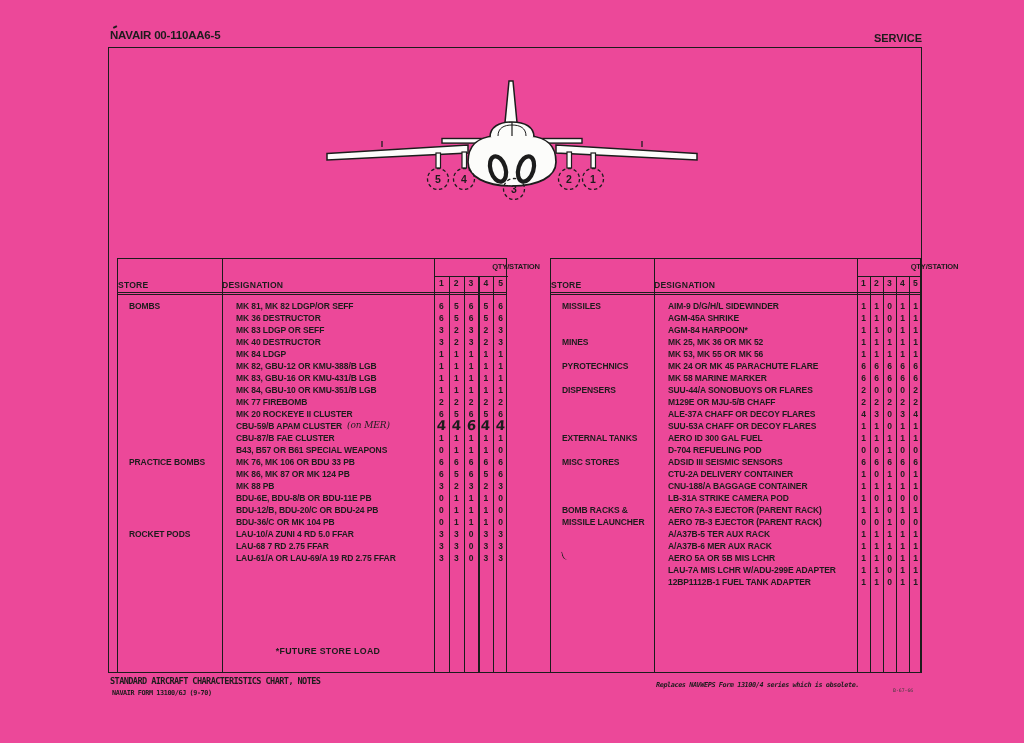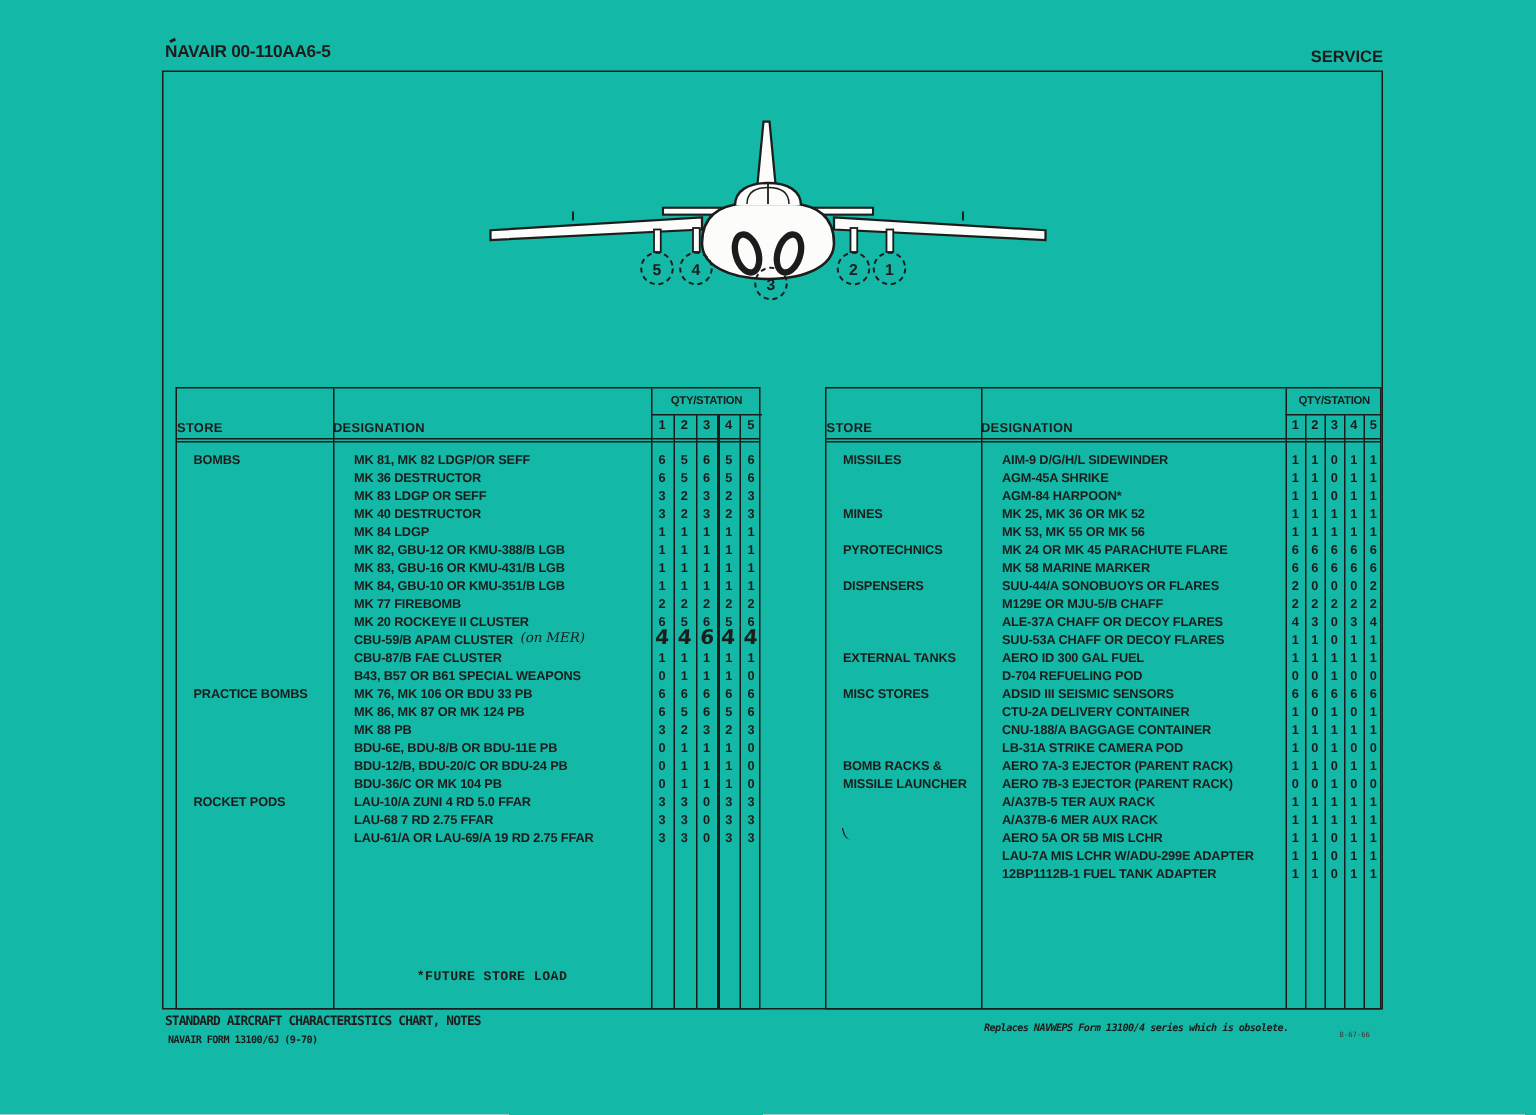--- a/index.html
+++ b/index.html
@@ -1,17 +1,17 @@
 <!DOCTYPE html>
 <html><head>
 <meta charset="utf-8">
 <style>
   html,body{margin:0;padding:0;background:#e8e8e6;}
   .page{
-    position:relative;width:1024px;height:743px;background:#14b8a6;
+    position:relative;width:1024px;height:743px;background:#ec4899;
     font-family:"Liberation Sans",sans-serif;color:#1c1c1c;overflow:hidden;
   }
   
   .doc-number{position:absolute;left:110px;top:29px;font-size:11.5px;font-weight:700;letter-spacing:-0.2px;}
   .service-label{position:absolute;right:102px;top:32px;font-size:11px;font-weight:700;text-align:right;}
   .n-mark{position:absolute;left:113px;top:26px;width:4px;height:1.6px;background:#1c1c1c;transform:rotate(-25deg);}
   
   .frame{position:absolute;left:108px;top:47px;width:814px;height:626px;
     border:1.6px solid #1c1c1c;box-sizing:border-box;}
   .page-title{position:absolute;left:108px;top:56px;width:814px;text-align:center;
@@ -23,38 +23,38 @@
   .stores-table{position:absolute;top:258px;border:1.4px solid #1c1c1c;box-sizing:border-box;background:transparent;}
   .left-table{left:117px;width:390px;height:415px;}
   .right-table{left:550px;width:371px;height:415px;}
   .vline{position:absolute;width:1.3px;background:#1c1c1c;top:0;bottom:0;}
   .vline.qtyline{top:17px;}
   .hline-qty{position:absolute;top:17px;height:1.3px;background:#1c1c1c;}
   .head-rule{position:absolute;top:32.6px;left:0;right:0;height:3.4px;
     border-top:1.3px solid #1c1c1c;border-bottom:1.3px solid #1c1c1c;box-sizing:border-box;}
   .thead{position:absolute;top:0;left:0;right:0;height:36px;}
   .hdr-cell{position:absolute;bottom:5px;font-size:8.6px;font-weight:700;letter-spacing:0.2px;}
-  .hdr-qty{position:absolute;top:3px;text-align:center;font-size:7.6px;font-weight:700;letter-spacing:-0.2px;}
+  .hdr-qty{position:absolute;top:3px;text-align:center;font-size:7.6px;font-weight:700;letter-spacing:-0.2px;padding-left:45px;}
   .hdr-stations{position:absolute;top:19px;display:flex;}
   .hdr-stations span{display:block;text-align:center;font-size:8.6px;font-weight:700;}
   .left-table .hdr-stations span{width:14.8px;}
   .right-table .hdr-stations span{width:13px;}
   .tbody{position:absolute;top:37px;left:0;right:0;bottom:0;padding-top:4px;}
   .tsection + .tsection{margin-top:0;}
   .trow{display:grid;height:12px;line-height:12px;font-size:8.5px;font-weight:700;letter-spacing:-0.1px;}
   .left-table .trow{grid-template-columns:104px 212px repeat(5,14.8px);}
   .right-table .trow{grid-template-columns:103px 203px repeat(5,13px);}
   .c{overflow:visible;white-space:nowrap;}
   .c.store{padding-left:11px;white-space:pre-line;}
   .c.desig{padding-left:14px;}
   .c.qty{text-align:center;}
   .c.qty.hand{font-size:13.5px;font-weight:900;line-height:11px;font-family:"DejaVu Sans",sans-serif;transform:skewX(-4deg);}
   .hand-note{font-family:"DejaVu Serif",serif;font-style:italic;font-weight:400;font-size:9px;margin-left:5px;position:relative;top:-1px;}
   .table-footnote{position:absolute;top:387px;text-align:center;font-size:8.8px;font-weight:700;letter-spacing:0.3px;}
-  .left-table .table-footnote{left:104px;width:212px;font-family:Liberation Mono, monospace;}
+  .left-table .table-footnote{left:104px;width:212px;}
   .pen-mark{position:absolute;left:562px;top:551px;width:5px;height:9px;
     border-left:1.6px solid #222;border-radius:0 0 0 70%;transform:rotate(-14deg);}
   
   .footer-line1{position:absolute;left:110px;top:676px;font-family:"DejaVu Sans Mono",monospace;
     font-weight:700;font-size:8.6px;letter-spacing:-0.6px;}
   .footer-line2{position:absolute;left:112px;top:689px;font-family:"DejaVu Sans Mono",monospace;
     font-weight:700;font-size:6.8px;letter-spacing:-0.4px;}
   .footer-note{position:absolute;left:656px;top:681px;font-family:"DejaVu Sans Mono",monospace;
     font-weight:700;font-style:italic;font-size:6.8px;letter-spacing:-0.4px;}
   .footer-code{position:absolute;left:893px;top:688px;font-family:"DejaVu Sans Mono",monospace;

